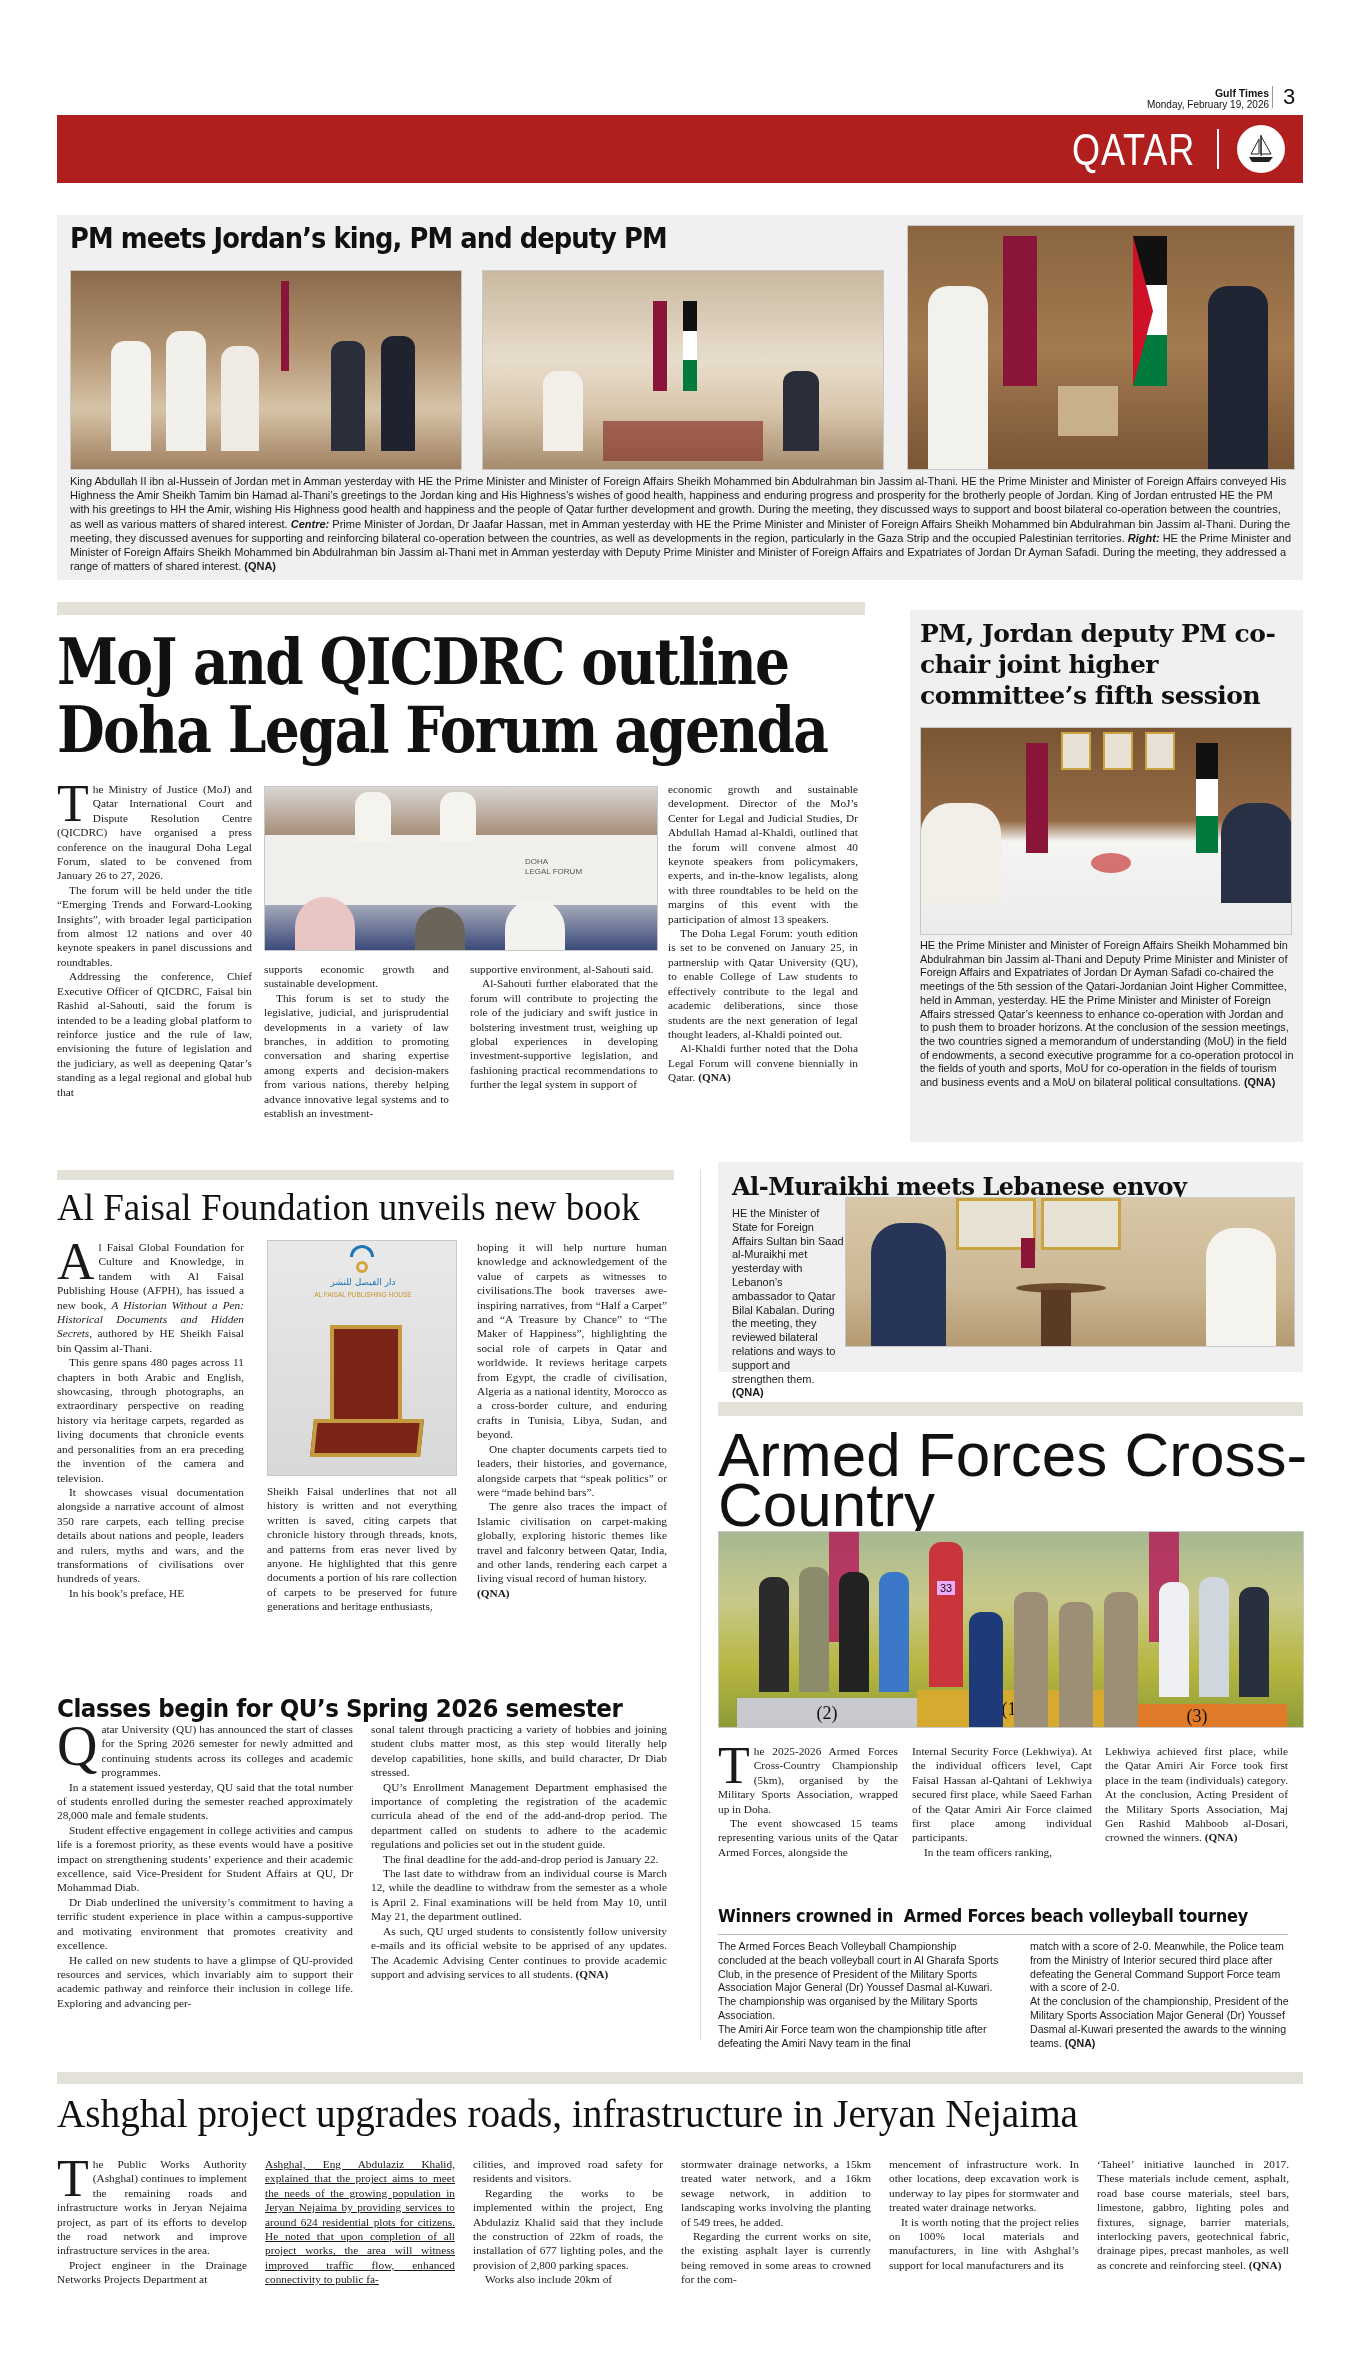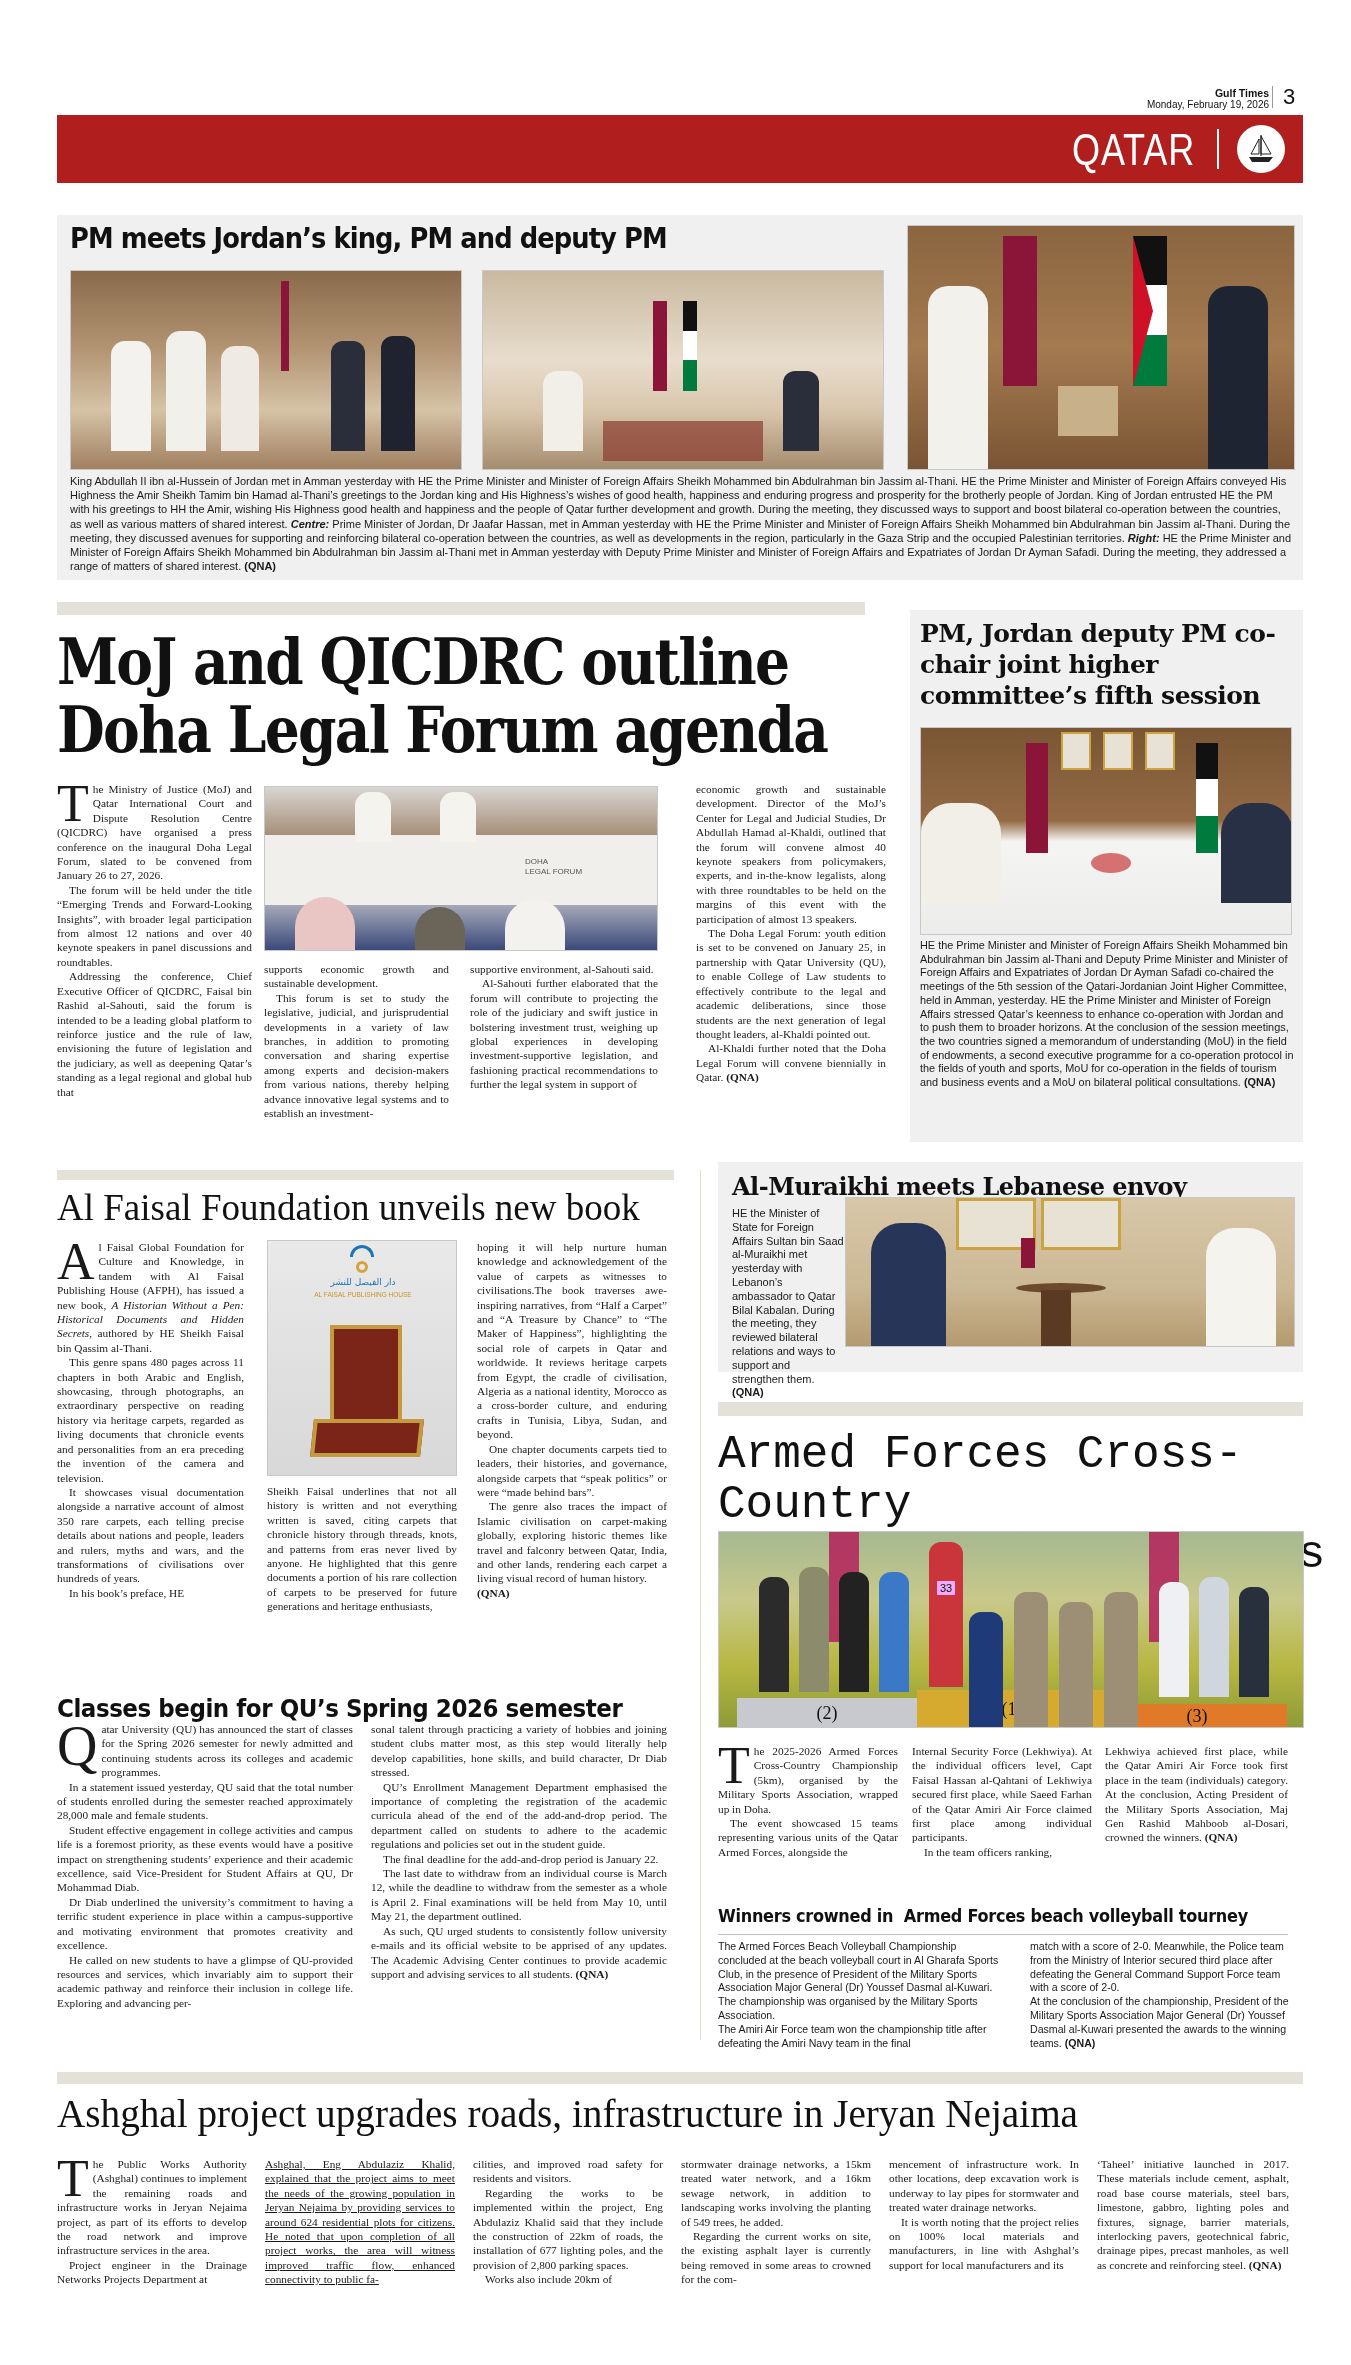--- a/index.html
+++ b/index.html
@@ -28,21 +28,21 @@
   .greybox { background: #eff0ef; }
   .tanbar { background: #e4e2d8; }
 
   
   .pm-title { left: 70px; top: 222px; font-family: "DejaVu Sans", sans-serif; font-weight: bold; font-size: 28px; letter-spacing: -1px; transform: scaleX(0.92); transform-origin: left; }
 
   .h-moj { left: 57px; top: 628px; font-family: "DejaVu Serif", serif; font-weight: bold; font-size: 64px; line-height: 68px; letter-spacing: -2px; transform: scaleX(0.86); transform-origin: left; }
   .h-jordan { left: 920px; top: 618px; font-family: "DejaVu Serif", serif; font-weight: bold; font-size: 25px; line-height: 31px; letter-spacing: -0.5px; }
   .h-faisal { left: 57px; top: 1188px; font-family: "Liberation Serif", serif; font-size: 37px; line-height: 40px; }
   .h-muraikhi { left: 732px; top: 1172px; font-family: "DejaVu Serif", serif; font-weight: bold; font-size: 24px; letter-spacing: -0.5px; }
-  .h-armed { left: 718px; top: 1430px; font-family: Liberation Mono, monospace; font-size: 46px; line-height: 50px; }
+  .h-armed { left: 718px; top: 1430px; font-family: Liberation Sans, sans-serif; font-size: 62px; line-height: 50px; }
   .h-classes { left: 57px; top: 1694px; font-family: "DejaVu Sans", sans-serif; font-weight: bold; font-size: 25px; letter-spacing: -0.5px; transform: scaleX(0.92); transform-origin: left; }
   .h-winners { left: 718px; top: 1906px; font-family: "DejaVu Sans", sans-serif; font-weight: bold; font-size: 17.5px; letter-spacing: -0.3px; transform: scaleX(0.92); transform-origin: left; }
   .h-ashghal { left: 57px; top: 2092px; font-family: "Liberation Serif", serif; font-size: 40px; line-height: 44px; transform: scaleX(0.98); transform-origin: left; }
 </style>
 </head>
 <body>
 
 <div class="abs mast-paper">
   <div><b>Gulf Times</b></div>
   <div>Monday, February 19, 2026</div>
@@ -117,21 +117,21 @@
 </div>
 
 <div class="abs body-text" style="left:264px; top:962px; width:185px;">
   <p class="first">supports economic growth and sustainable development.</p>
   <p>This forum is set to study the legislative, judicial, and jurisprudential developments in a variety of law branches, in addition to promoting conversation and sharing expertise among experts and decision-makers from various nations, thereby helping advance innovative legal systems and to establish an investment-</p>
 </div>
 <div class="abs body-text" style="left:470px; top:962px; width:188px;">
   <p class="first">supportive environment, al-Sahouti said.</p>
   <p>Al-Sahouti further elaborated that the forum will contribute to projecting the role of the judiciary and swift justice in bolstering investment trust, weighing up global experiences in developing investment-supportive legislation, and fashioning practical recommendations to further the legal system in support of</p>
 </div>
-<div class="abs body-text" style="left:668px; top:782px; width:190px;margin-left:28px;">
+<div class="abs body-text" style="left:668px; top:782px; width:190px;">
   <p class="first">economic growth and sustainable development. Director of the MoJ’s Center for Legal and Judicial Studies, Dr Abdullah Hamad al-Khaldi, outlined that the forum will convene almost 40 keynote speakers from policymakers, experts, and in-the-know legalists, along with three roundtables to be held on the margins of this event with the participation of almost 13 speakers.</p>
   <p>The Doha Legal Forum: youth edition is set to be convened on January 25, in partnership with Qatar University (QU), to enable College of Law students to effectively contribute to the legal and academic deliberations, since those students are the next generation of legal thought leaders, al-Khaldi pointed out.</p>
   <p><span>Al-Khaldi further noted that the Doha Legal Forum will convene biennially in Qatar.</span> <b>(QNA)</b></p>
 </div>
 
 <div class="abs greybox" style="left:910px; top:610px; width:393px; height:532px;"></div>
 <div class="abs h-jordan" style="width:380px;">PM, Jordan deputy PM co-chair joint higher committee’s fifth session</div>
 <div class="photo" style="left:920px; top:727px; width:372px; height:208px; background:linear-gradient(180deg,#7a5634 0%,#946a45 45%,#f4f4f2 55%,#ececea 100%);">
   <div class="abs" style="left:140px; top:4px; width:30px; height:38px; background:#e7e1d6; border:2px solid #c9a440;"></div>
   <div class="abs" style="left:182px; top:4px; width:30px; height:38px; background:#e7e1d6; border:2px solid #c9a440;"></div>

